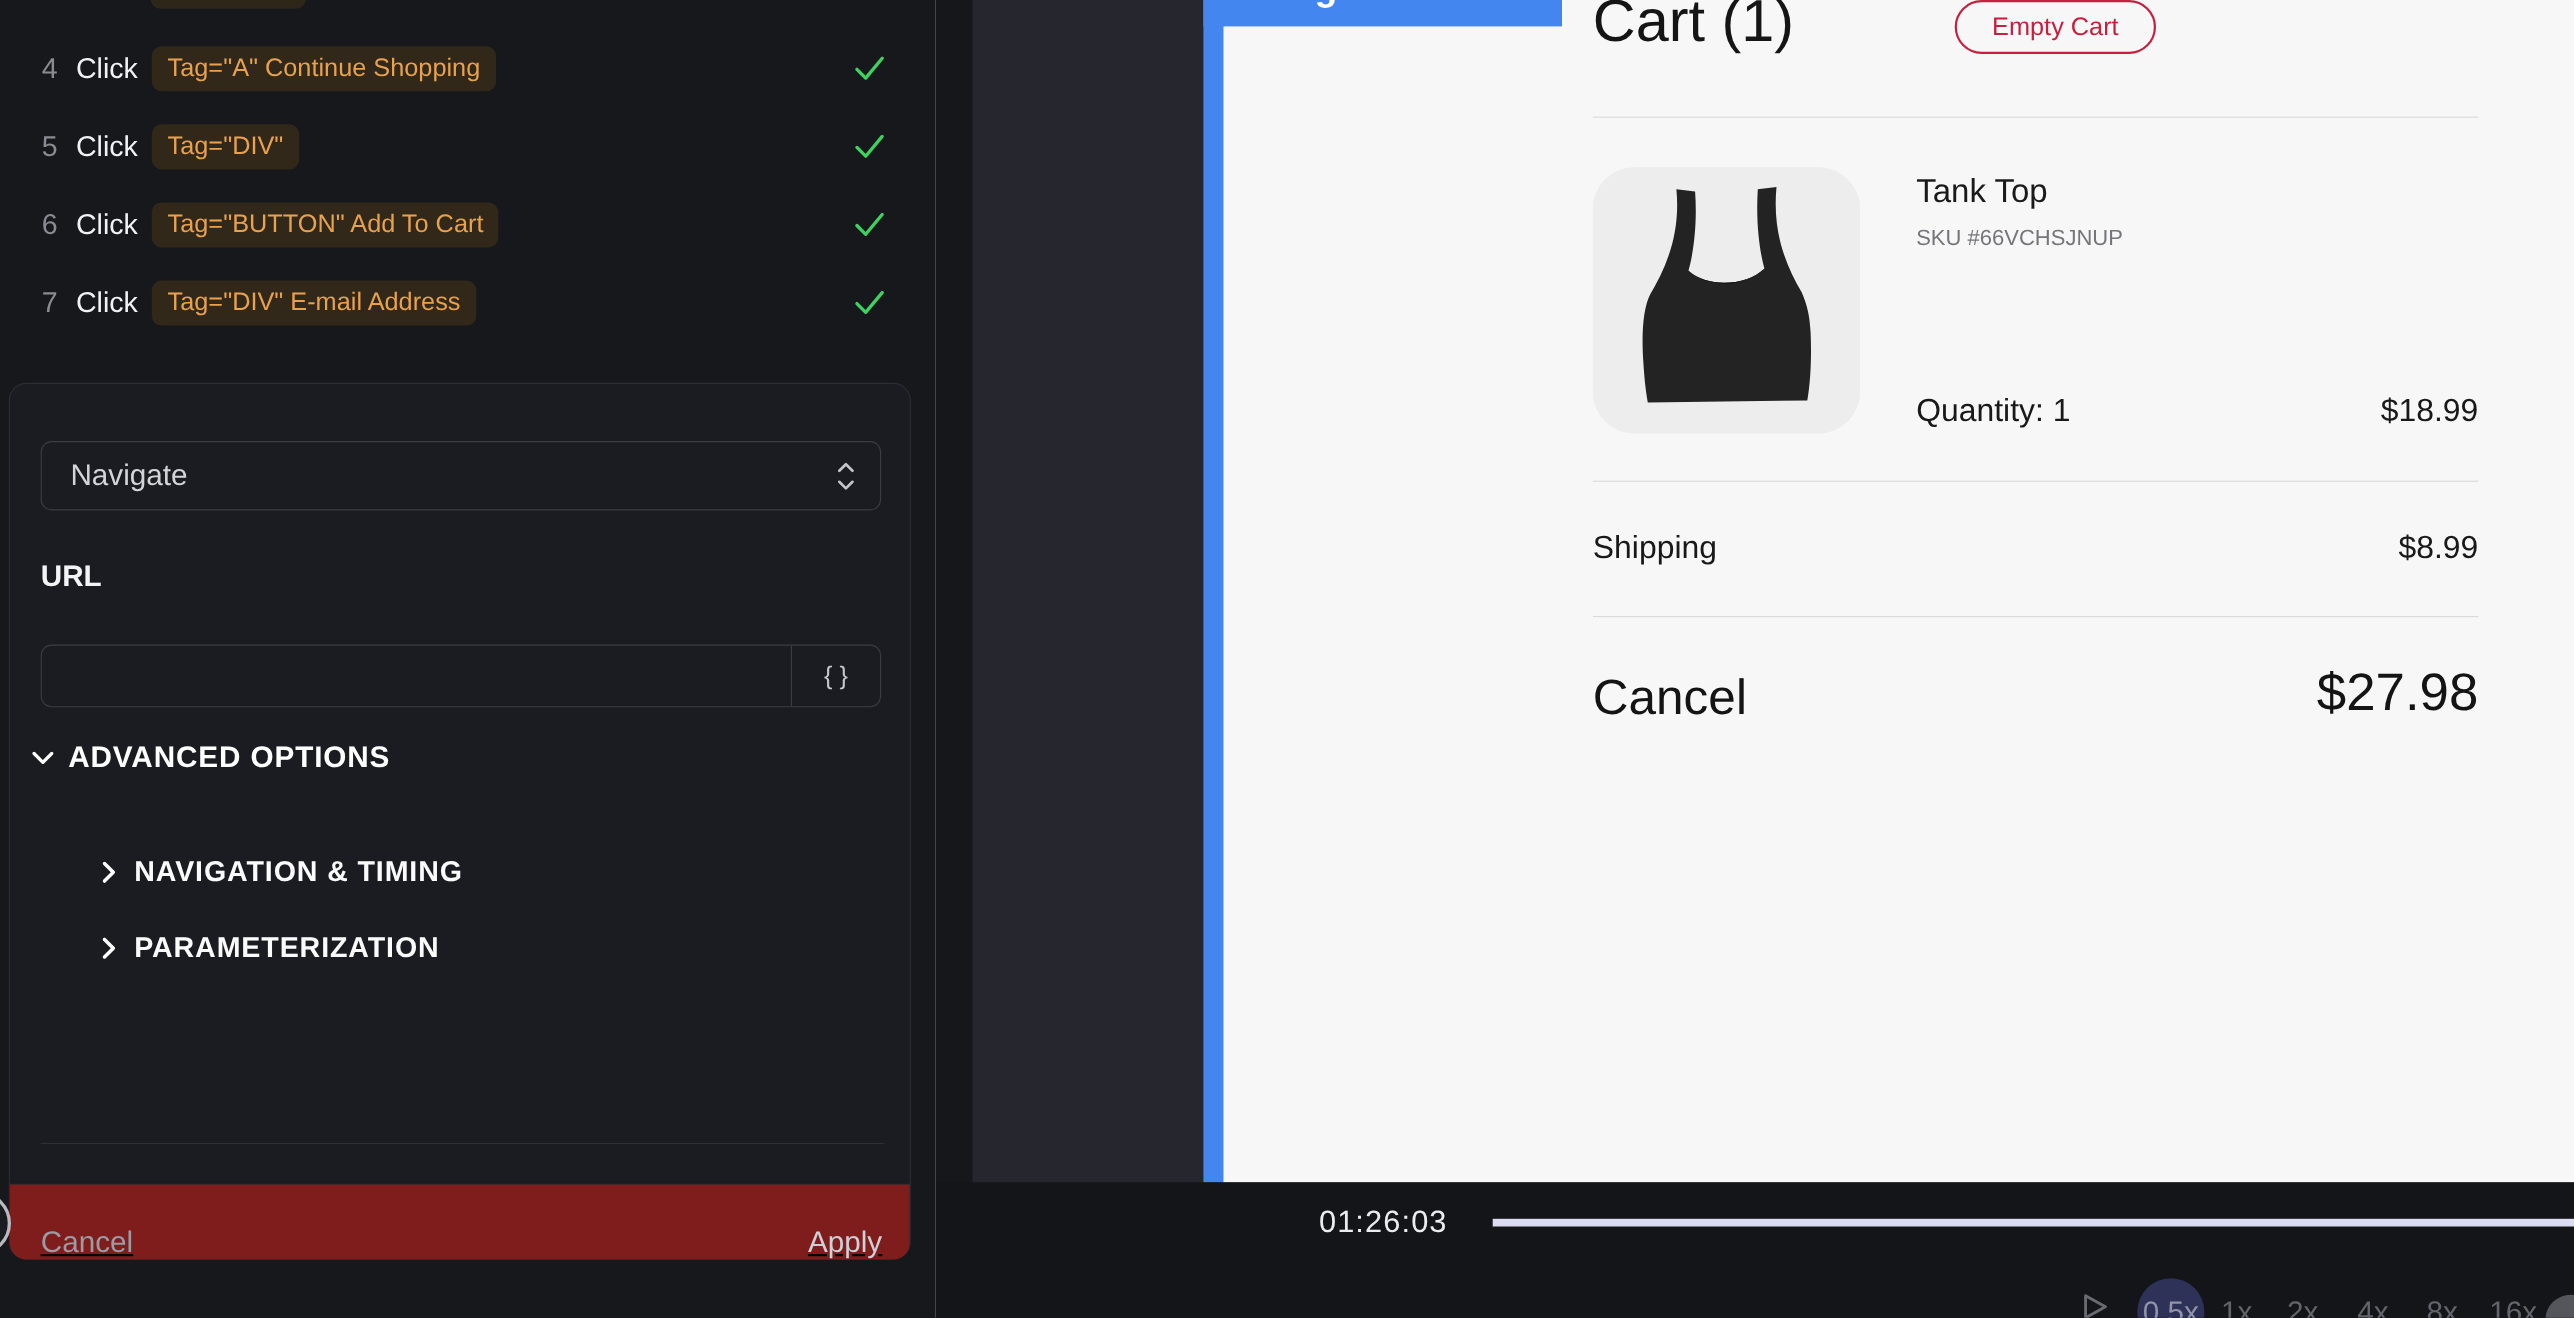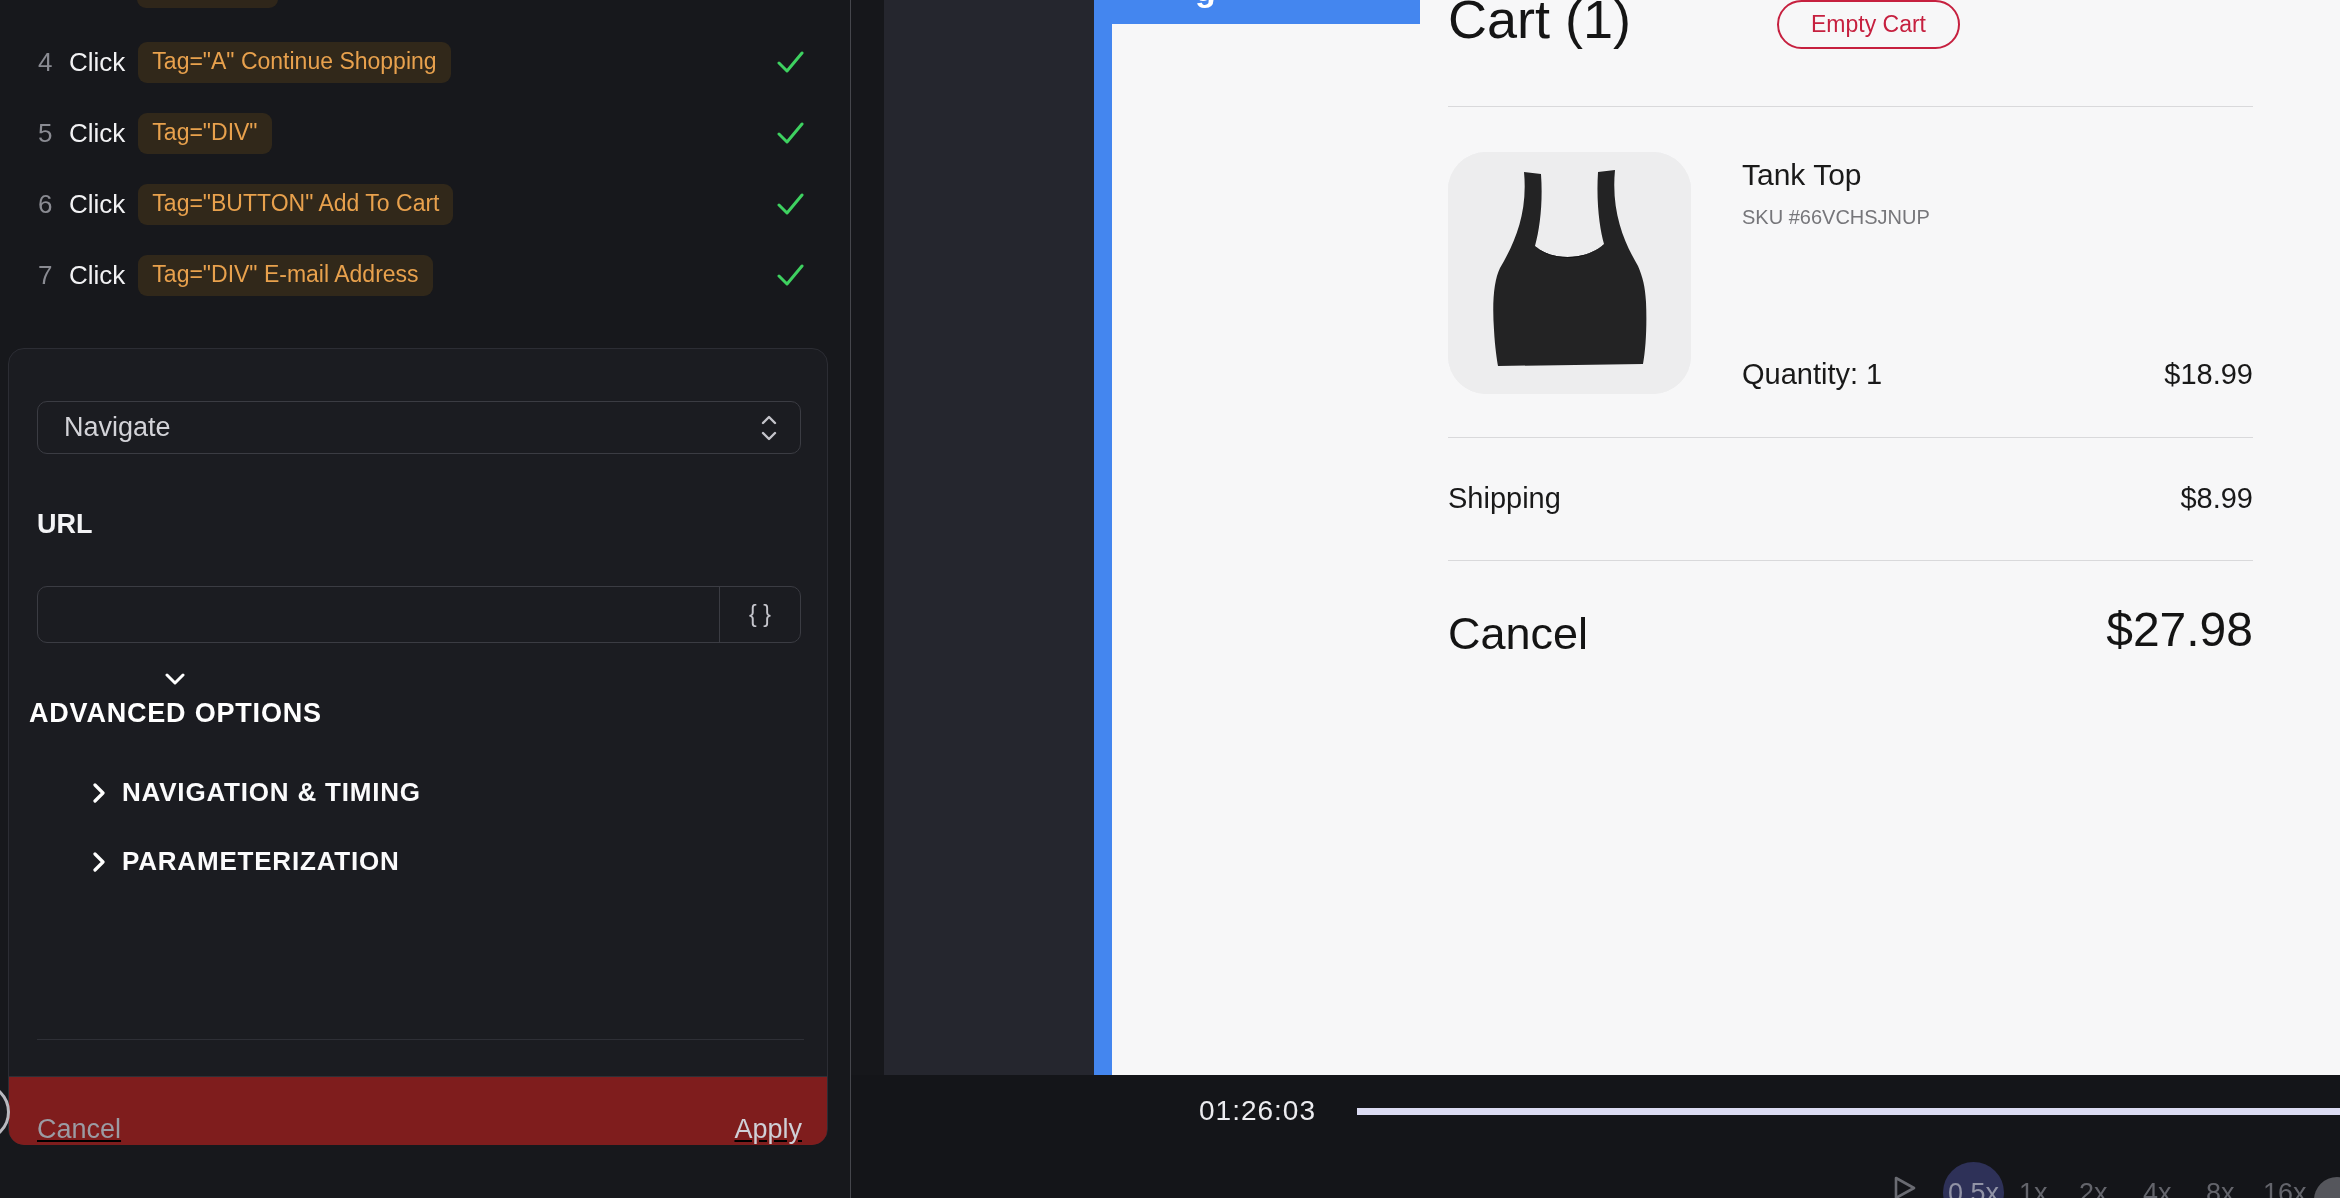--- a/index.html
+++ b/index.html
@@ -15,33 +15,33 @@
   .step-action { color:#f2f2f4; font-size:26px; margin-left:13px; flex:none; }
   .step-tag { margin-left:13px; background:#31281a; color:#e8a14d; font-size:23px;
     padding:6px 14px 8px 14px; border-radius:9px; white-space:nowrap; }
   .step-check { margin-left:auto; margin-right:46px; flex:none; }
   .partial-tag { left:137px; top:-28px; width:141px; height:36px; background:#2f261a;
     border-radius:9px; overflow:hidden; color:#e8a14d; font-size:23px; line-height:30px; padding-left:14px; }
 
   
   .panel { left:8px; top:348px; width:820px; height:797px; background:#1b1c21;
     border:1px solid #2c2d34; border-radius:16px; }
-  .select-box { left:28px; top:52px; width:764px; height:53px; border:1px solid #3b3c43;
+  .select-box { left:28px; top:52px; width:764px; height:63px; border:1px solid #3b3c43;
     border-radius:10px; display:flex; align-items:center; padding:0 22px 0 26px;
     color:#d3d3d8; font-size:27px; background:#1b1c21; cursor:pointer; }
   .select-box .chev { margin-left:auto; }
   .url-label { left:28px; top:160px; color:#f4f4f6; font-size:27px; font-weight:bold; }
   .url-input-wrap { left:28px; top:237px; width:764px; height:57px; border:1px solid #3b3c43;
     border-radius:10px; display:flex; background:#1b1c21; }
   .url-input { flex:1; background:transparent; border:none; outline:none; color:#e6e6ea;
     font-size:24px; padding:0 18px; font-family:"Liberation Sans",sans-serif; }
   .var-btn { width:81px; border-left:1px solid #3b3c43; display:flex; align-items:center;
     justify-content:center; color:#c6c6cd; font-size:23px; cursor:pointer; }
   .adv-header { left:20px; top:324px; display:flex; align-items:center; gap:13px;
-    color:#fff; font-size:27px; font-weight:bold; letter-spacing:0.8px; cursor:pointer;flex-direction:column; }
+    color:#fff; font-size:27px; font-weight:bold; letter-spacing:0.8px; cursor:pointer; }
   .sub-header { left:84px; display:flex; align-items:center; gap:17px; color:#fbfbfc;
     font-size:26px; font-weight:bold; letter-spacing:0.8px; cursor:pointer; }
   .panel-divider { left:28px; top:690px; width:767px; height:1px; background:#2e2f36; }
   .panel-footer { left:0; top:727px; width:818px; height:69px; background:#7f1d1d;
     border-top:1px solid #2e2f36; border-radius:0 0 15px 15px; display:flex;
     align-items:flex-end; padding:0 25px 0 28px;text-decoration:underline; }
   .cancel-btn { color:#9b9ba3; font-size:27px; cursor:pointer; }
   .apply-btn { margin-left:auto; color:#cfcfd6; font-size:27px; cursor:pointer; }
   .edge-circle { left:-48px; top:1083px; width:58px; height:58px; border-radius:50%;
     border:3px solid #b9b9bf; background:#1b1c21; }

